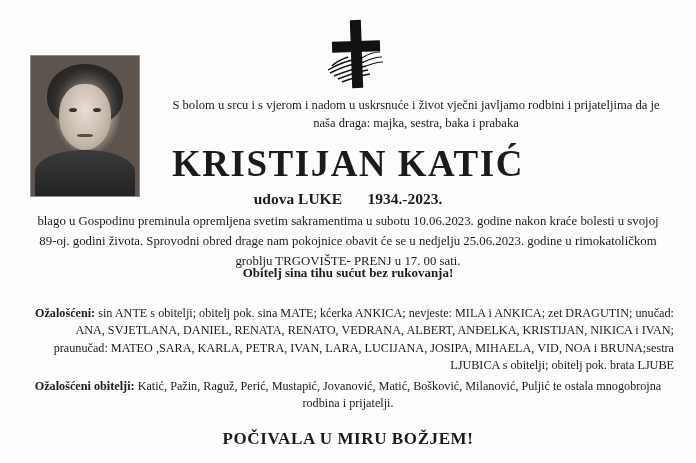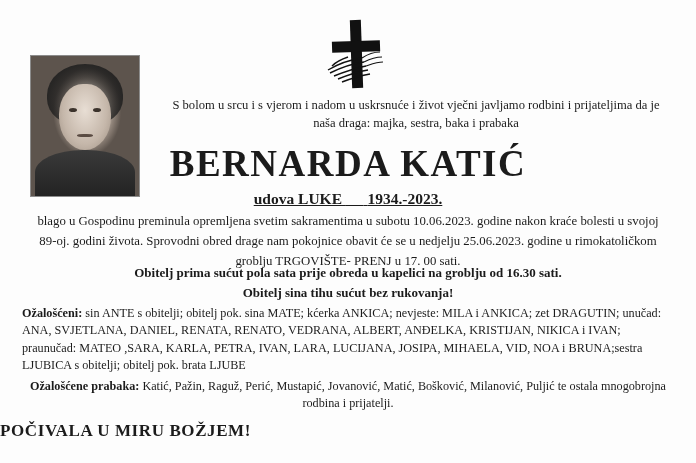--- a/index.html
+++ b/index.html
@@ -116,21 +116,20 @@
     font-family: "Liberation Serif", serif;
   }
   .subname {
     position: absolute;
     left: 0;
     right: 0;
     top: 190px;
     text-align: center;
     font-size: 15.5px;
     font-weight: bold;
-    text-decoration: underline;
   }
   .subname .spaced { letter-spacing: 2px; }
   .body-text {
     position: absolute;
     left: 28px;
     right: 28px;
     top: 212px;
     text-align: center;
     font-size: 12.8px;
     line-height: 1.55;
@@ -143,39 +142,39 @@
     text-align: center;
     font-size: 13px;
     font-weight: bold;
     line-height: 1.5;
   }
   .mourners {
     position: absolute;
     left: 22px;
     right: 22px;
     top: 305px;
-    text-align: left;
+    text-align: right;
     font-size: 12.2px;
     line-height: 1.42;
   }
   .families {
     position: absolute;
     left: 22px;
     right: 22px;
     top: 378px;
     text-align: center;
     font-size: 12.2px;
     line-height: 1.42;
   }
   .closing {
     position: absolute;
     left: 0;
     right: 0;
-    bottom: 22px;
-    text-align: left;
+    bottom: 14px;
+    text-align: center;
     font-size: 17px;
     font-weight: bold;
     letter-spacing: 0.6px;
   }
   b, .b { font-weight: bold; }
 </style>
 </head>
 <body>
 
 <div class="obituary">
@@ -208,40 +207,39 @@
       <g stroke="#111111" stroke-width="1.1" fill="none">
         <path d="M44 40 C50 36, 56 34, 62 34"></path>
         <path d="M46 44 C52 41, 58 39, 64 39"></path>
         <path d="M48 48 C54 46, 59 44, 65 44"></path>
       </g>
     </svg>
   </div>
 
   <div class="lead">S bolom u srcu i s vjerom i nadom u uskrsnuće i život vječni javljamo rodbini i prijateljima da je naša draga: majka, sestra, baka i prabaka</div>
 
-  <div class="name">BERNARDA  KATIĆ</div>
+  <div class="name">KRISTIJAN  KATIĆ</div>
 
   <div class="subname">
     <span>udova LUKE</span>
     <span class="spaced">&nbsp;&nbsp;&nbsp;</span>
     <span>1934.-2023.</span>
   </div>
 
   <div class="body-text">blago u Gospodinu preminula opremljena svetim sakramentima u subotu 10.06.2023. godine nakon kraće bolesti  u svojoj 89-oj. godini života. Sprovodni obred drage nam pokojnice obavit će se u nedjelju 25.06.2023. godine u rimokatoličkom groblju  TRGOVIŠTE- PRENJ  u 17. 00 sati.</div>
 
   <div class="highlight-block">
-    <div>Obitelj prima sućut pola sata prije obreda u kapelici na groblju od 16.30 sati.</div>
     <div>Obitelj sina tihu sućut bez rukovanja!</div>
   </div>
 
   <div class="mourners">
     <span class="b">Ožalošćeni:</span>
     <span>sin ANTE s obitelji; obitelj pok. sina MATE; kćerka ANKICA; nevjeste: MILA i ANKICA; zet DRAGUTIN; unučad: ANA, SVJETLANA, DANIEL, RENATA, RENATO, VEDRANA, ALBERT, ANĐELKA, KRISTIJAN, NIKICA i IVAN; praunučad: MATEO ,SARA, KARLA, PETRA, IVAN, LARA, LUCIJANA, JOSIPA, MIHAELA, VID, NOA i BRUNA;sestra LJUBICA s obitelji; obitelj pok. brata LJUBE</span>
   </div>
 
   <div class="families">
-    <span class="b">Ožalošćene prabaka:</span>
+    <span class="b">Ožalošćeni obitelji:</span>
     <span>Katić, Pažin, Raguž, Perić, Mustapić, Jovanović, Matić, Bošković, Milanović, Puljić  te ostala mnogobrojna rodbina i prijatelji.</span>
   </div>
 
   <div class="closing">POČIVALA U MIRU BOŽJEM!</div>
 
 </div>
 
 </body></html>

